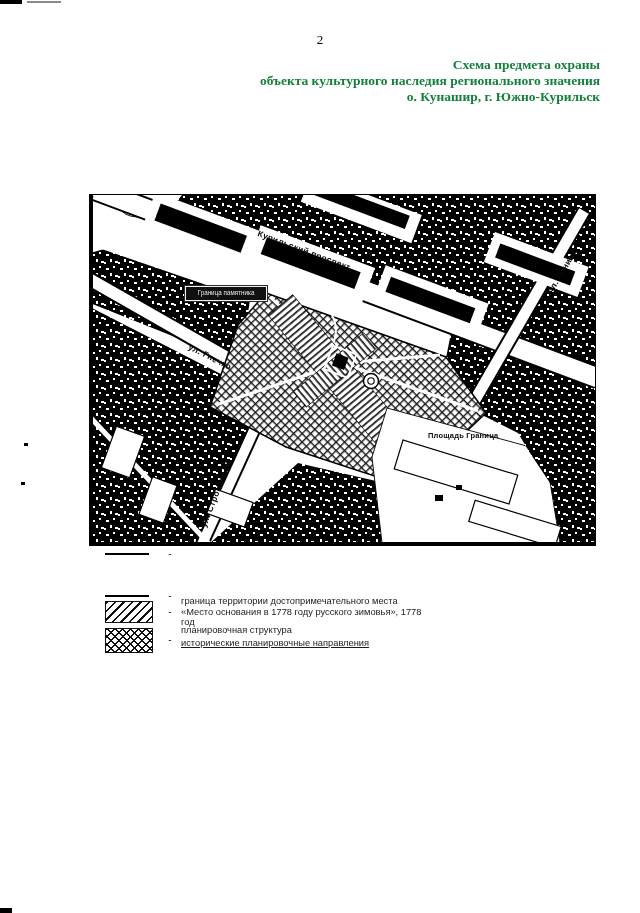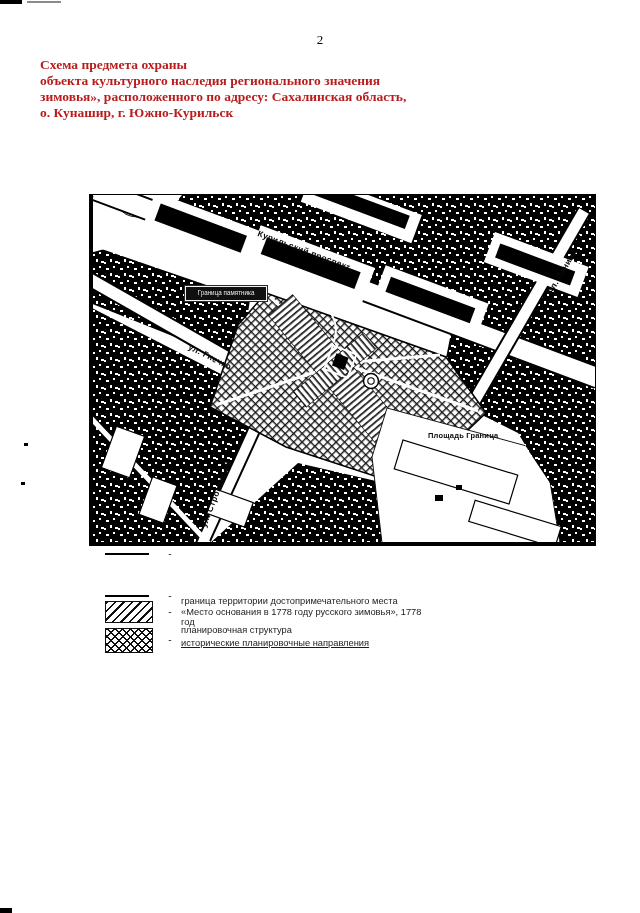--- a/index.html
+++ b/index.html
@@ -5,23 +5,23 @@
   html,body{margin:0;padding:0;}
   body{width:640px;height:913px;background:#ffffff;position:relative;overflow:hidden;
        font-family:"Liberation Sans",sans-serif;}
   
   .smudge{position:absolute;background:#000;}
   .smudge.faint{background:#8a8a8a;}
   
   .page-num{position:absolute;top:32px;left:40px;width:560px;text-align:center;
             font-family:"Liberation Serif",serif;font-size:13px;color:#000;}
   
-  .title{position:absolute;top:57px;left:40px;width:560px;text-align:left;
+  .title{position:absolute;top:57px;left:40px;width:560px;text-align:right;
          font-family:"Liberation Serif",serif;font-weight:bold;font-size:13.5px;
-         line-height:15.9px;color:#b91c1c;}
+         line-height:15.9px;color:#15803d;}
   
   .map{position:absolute;left:90px;top:195px;width:505px;height:350px;background:#fff;
        outline:1px solid #000;}
   .map svg{position:absolute;left:0;top:0;}
   .map-label{position:absolute;white-space:nowrap;color:#0a0a0a;font-weight:600;
              font-size:8.5px;letter-spacing:.4px;transform-origin:0 50%;}
   .lbl-kurilsky{left:168px;top:33px;transform:rotate(20.5deg);}
   .lbl-gnechko{left:99px;top:146px;transform:rotate(27deg);}
   .lbl-stroiteley{left:113px;top:327px;transform:rotate(-69deg);}
   .lbl-lenina-road{left:459px;top:93px;transform:rotate(-59deg);}
@@ -55,21 +55,20 @@
 <div class="smudge faint" style="left:27px;top:1px;width:34px;height:2px;"></div>
 <div class="smudge" style="left:24px;top:443px;width:4px;height:3px;"></div>
 <div class="smudge" style="left:21px;top:482px;width:4px;height:3px;"></div>
 <div class="smudge" style="left:0;top:908px;width:12px;height:5px;"></div>
 
 <div class="page-num">2</div>
 
 <div class="title">
   <div>Схема предмета охраны</div>
   <div>объекта культурного наследия регионального значения</div>
-  <div>зимовья», расположенного по адресу: Сахалинская область,</div>
   <div>о. Кунашир, г. Южно-Курильск</div>
 </div>
 
 <div class="map">
   <svg width="505" height="350" viewBox="0 0 505 350">
     <defs>
       <pattern id="spk" width="14" height="14" patternUnits="userSpaceOnUse">
         <rect width="14" height="14" fill="#000"></rect>
         <rect x="2" y="3" width="3" height="2" fill="#fff"></rect>
         <rect x="9" y="1" width="2" height="2" fill="#fff"></rect>

